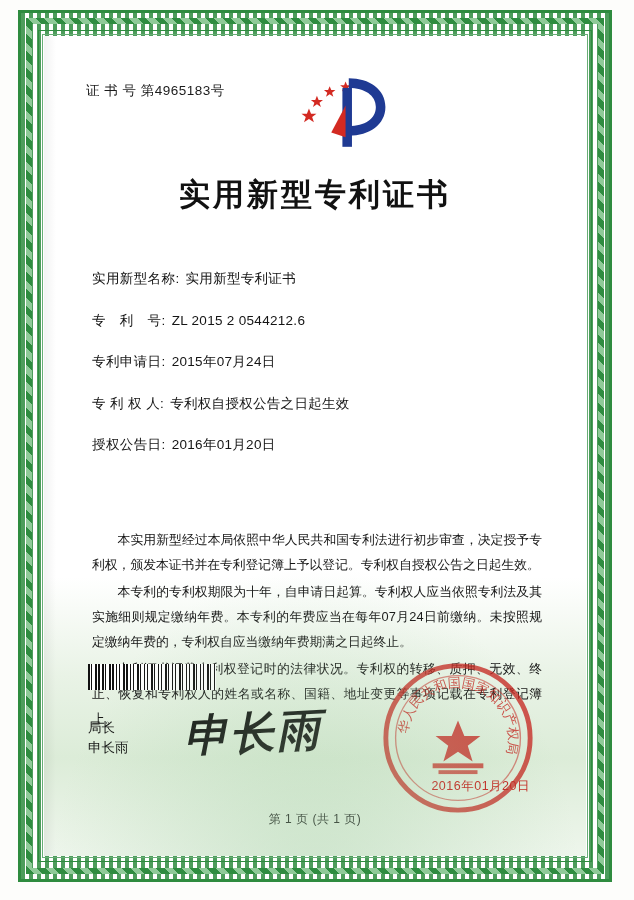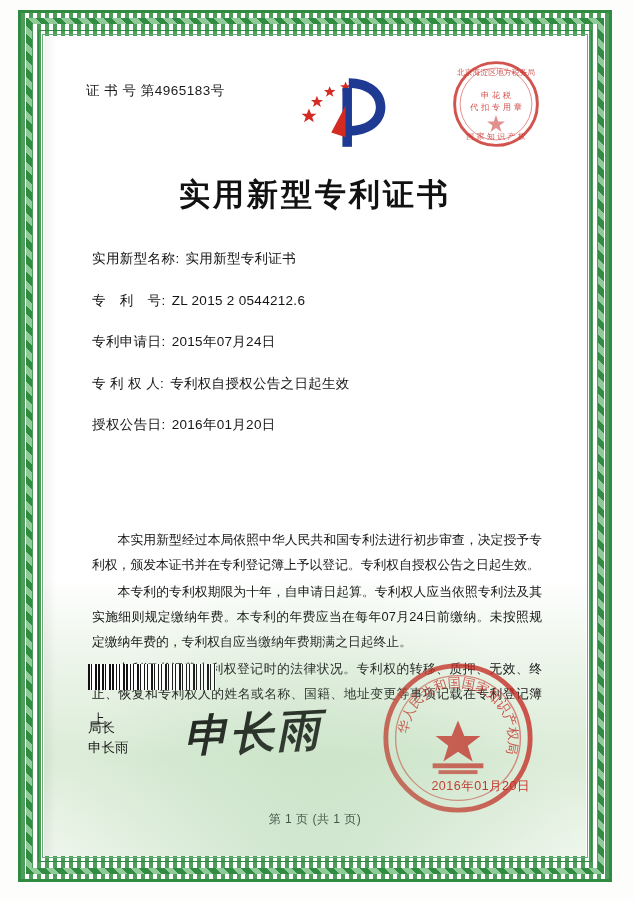--- a/index.html
+++ b/index.html
@@ -129,20 +129,21 @@
     top: 212px;
     font-size: 13.5px;
     color: #141414;
     line-height: 1.6;
   }
   .field {
     display: flex;
     align-items: baseline;
     margin-bottom: 20px;
     white-space: nowrap;
+    margin-top: 20px;
   }
   .field .lab {
     flex: 0 0 auto;
     letter-spacing: 0.4px;
   }
   .field .val {
     margin-left: 6px;
     letter-spacing: 0.3px;
   }
 
@@ -265,33 +266,20 @@
               <polygon points="42,28 44,32.8 49.2,32.8 45,36 46.6,41 42,38 37.4,41 39,36 34.8,32.8 40,32.8"></polygon>
               <polygon points="62,22 63.9,26.6 68.9,26.6 64.9,29.7 66.4,34.4 62,31.5 57.6,34.4 59.1,29.7 55.1,26.6 60.1,26.6"></polygon>
             </g>
 
             <path d="M66 18 C92 18 112 32 112 54 C112 76 92 90 66 90 L66 78 C86 78 100 69 100 54 C100 39 86 30 66 30 Z" fill="#1f3a93"></path>
             <path d="M58 30 L70 30 L70 104 L58 104 Z" fill="#1f3a93"></path>
             <path d="M44 86 L62 52 L62 92 Z" fill="#d32a22"></path>
           </svg>
         </div>
 
-        <div class="seal-top">
-          <svg viewBox="0 0 100 100" width="92" height="92" aria-hidden="true">
-            <circle cx="50" cy="50" r="45" fill="none" stroke="#c6241f" stroke-width="3.2" opacity="0.85"></circle>
-            <circle cx="50" cy="50" r="39" fill="none" stroke="#c6241f" stroke-width="1" opacity="0.6"></circle>
-            <g fill="#c6241f" opacity="0.85" font-family="DejaVu Serif, serif" font-size="8.5">
-              <text x="50" y="18" text-anchor="middle">北京海淀区地方税务局</text>
-              <text x="50" y="44" text-anchor="middle" font-size="9">申 花 税</text>
-              <text x="50" y="56" text-anchor="middle" font-size="9">代 扣 专 用 章</text>
-              <text x="50" y="88" text-anchor="middle" font-size="8.5">国 家 知 识 产 权</text>
-            </g>
-            <polygon points="50,62 52.4,69 59.8,69 53.8,73.4 56,80.5 50,76.2 44,80.5 46.2,73.4 40.2,69 47.6,69" fill="#c6241f" opacity="0.55"></polygon>
-          </svg>
-        </div>
       </div>
 
       <div class="title">实用新型专利证书</div>
 
       <div class="fields">
         <div class="field">
           <span class="lab">实用新型名称:</span>
           <span class="val">实用新型专利证书</span>
         </div>
         <div class="field">

